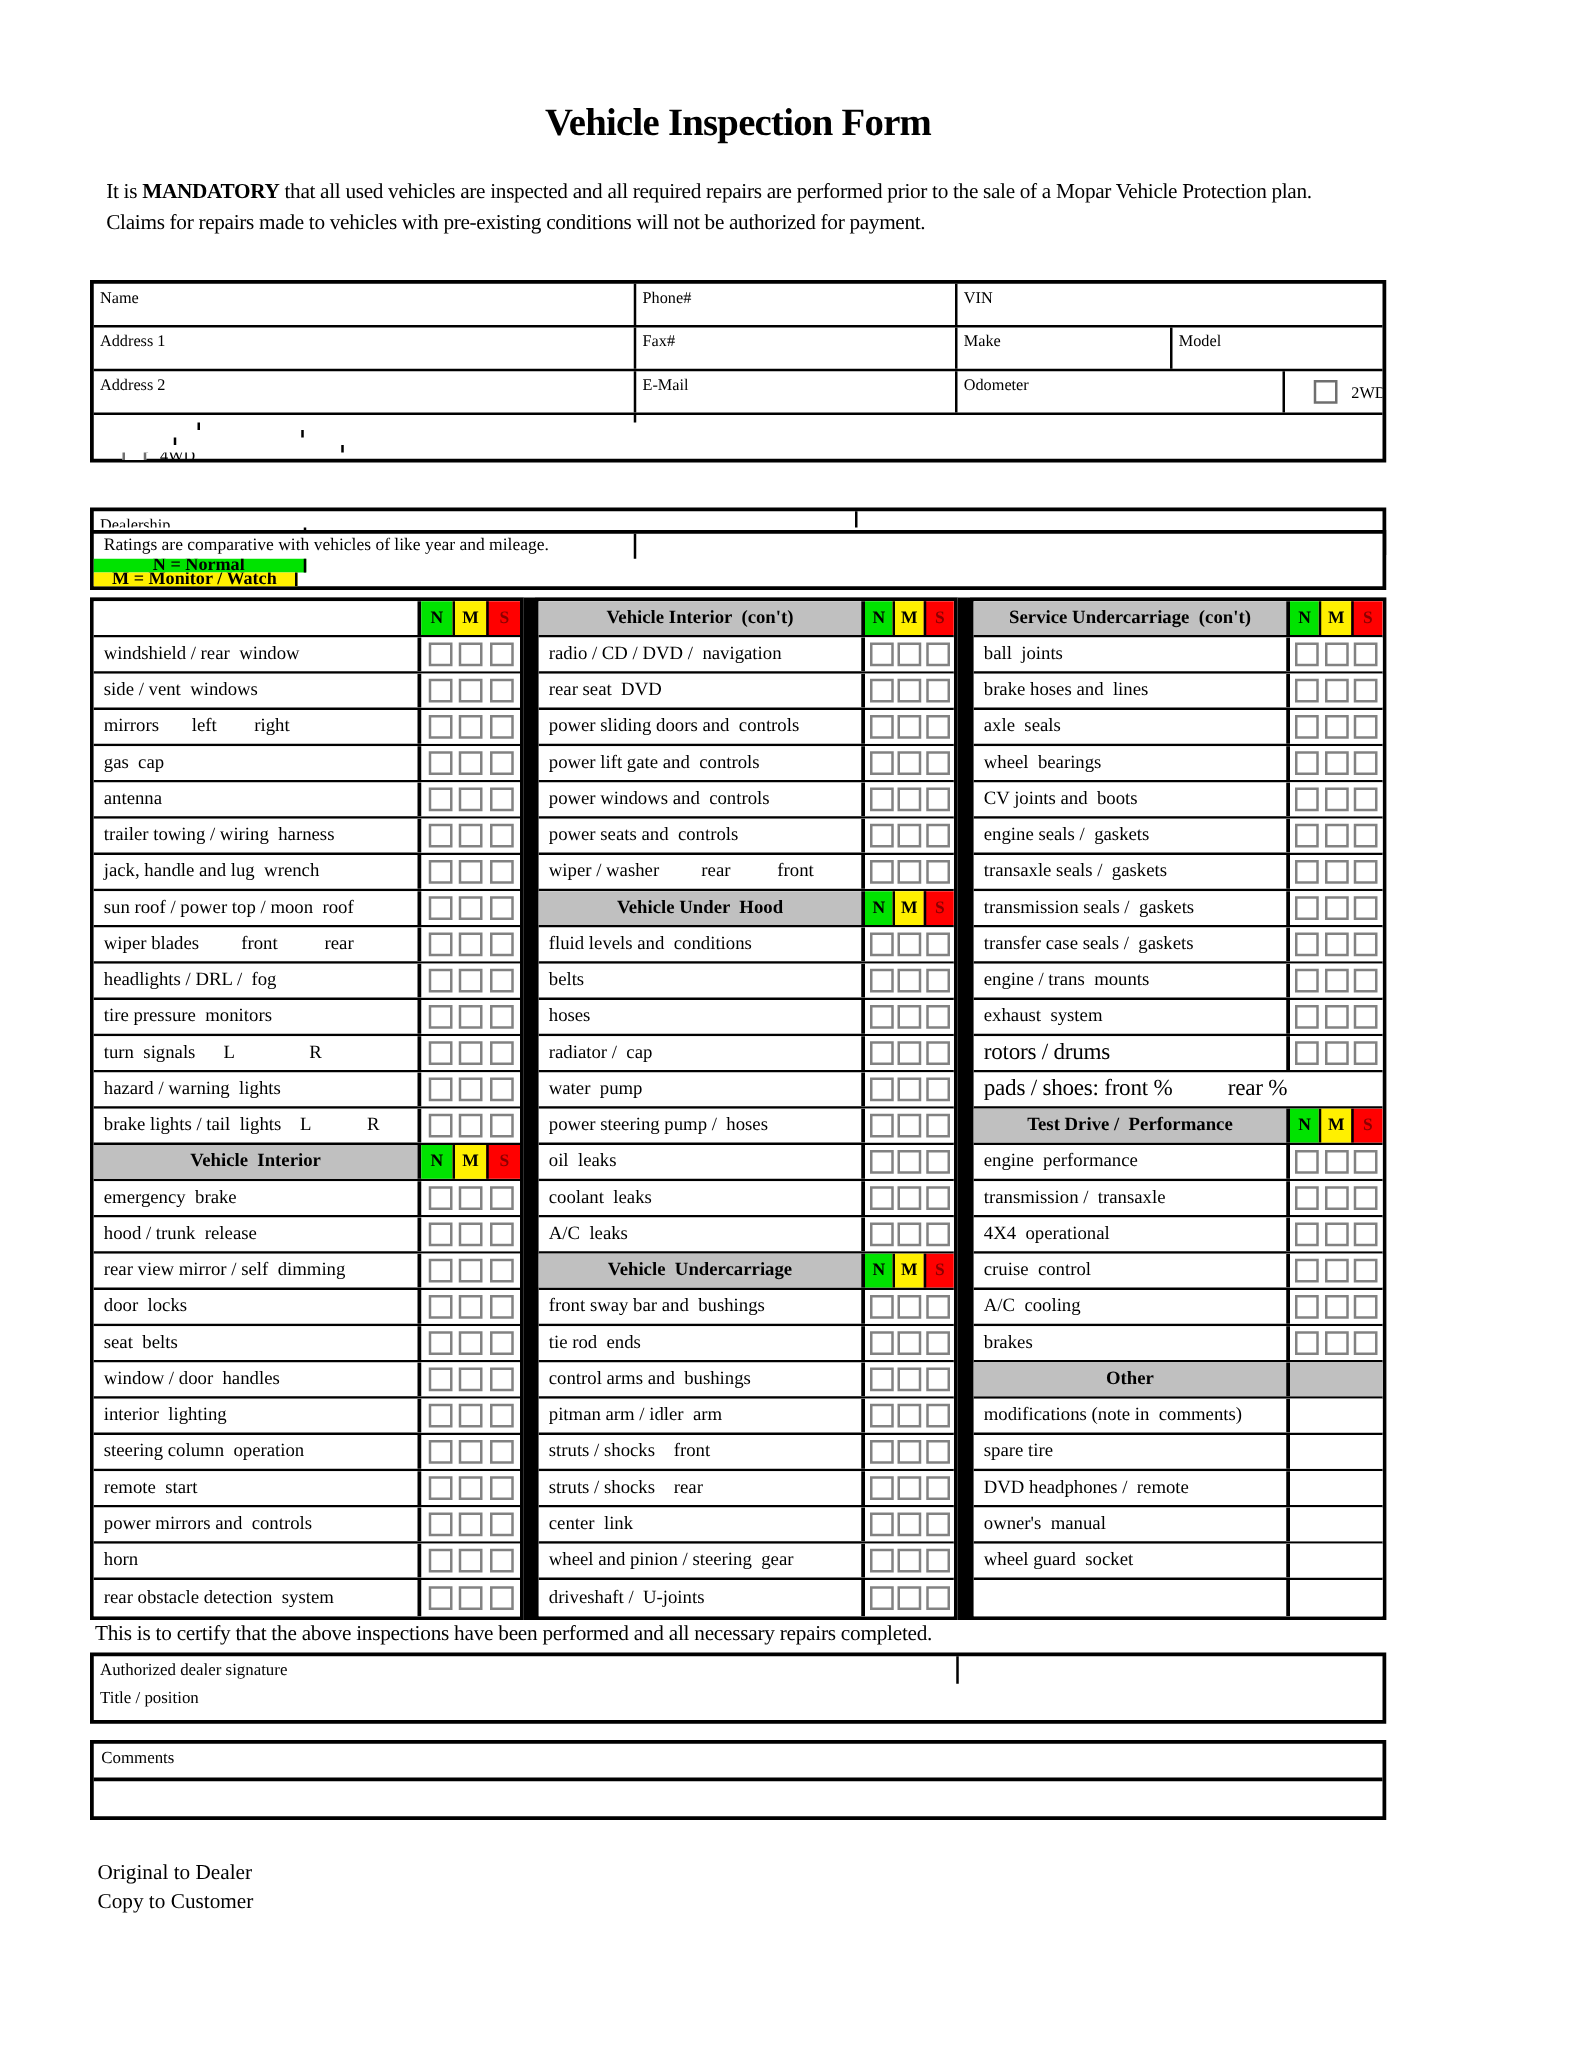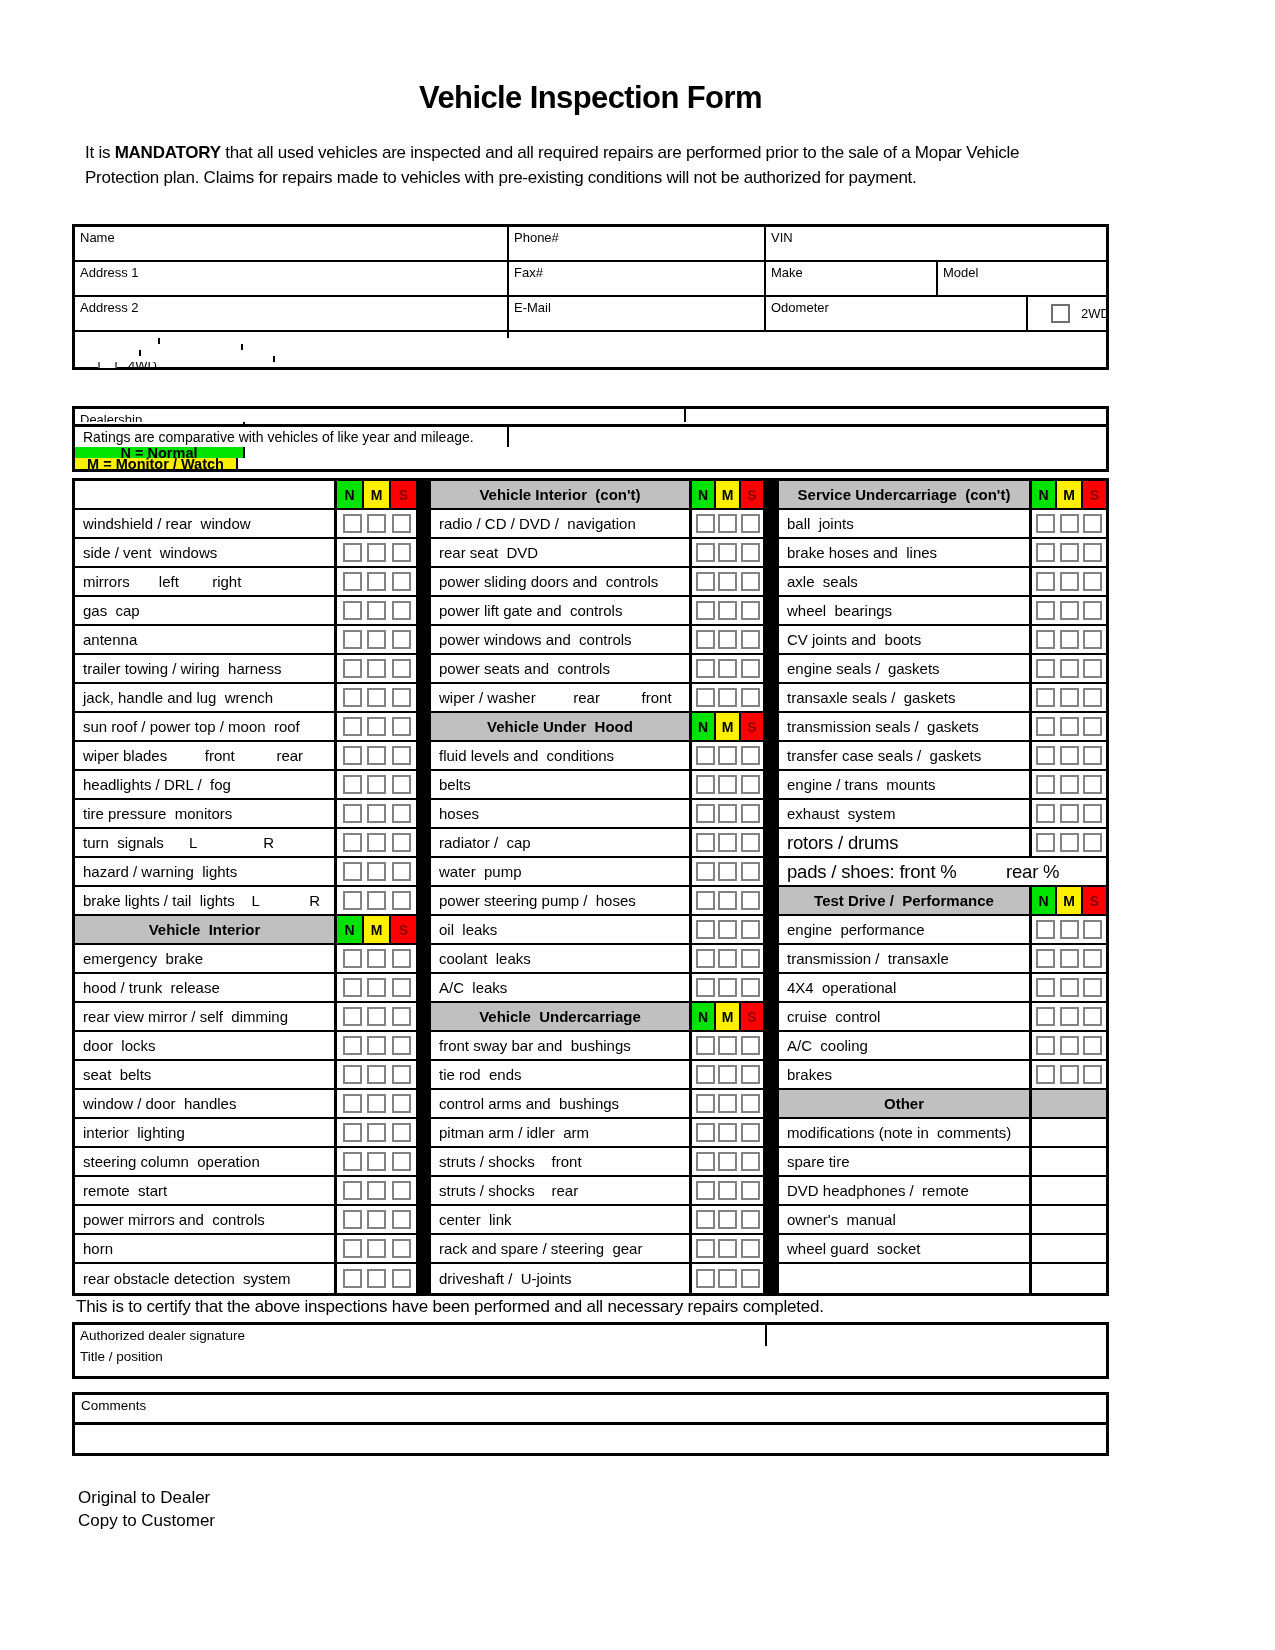--- a/index.html
+++ b/index.html
@@ -1,17 +1,17 @@
 <!DOCTYPE html>
 <html><head>
 <meta charset="utf-8">
 <style>
   html,body { margin:0; padding:0; background:#fff; }
   .page { position:relative; width:1275px; height:1650px; background:#fff;
-          font-family:Liberation Sans, sans-serif; color:#000; overflow:hidden; }
+          font-family:Liberation Serif, serif; color:#000; overflow:hidden; }
 
   .title { position:absolute; top:80px; left:72px; width:1037px; text-align:center;
            font-size:31px; font-weight:bold; letter-spacing:-0.6px; }
 
   .intro { position:absolute; top:141px; left:85px; width:1002px;
            font-size:17px; line-height:24.5px; letter-spacing:-0.25px; }
 
   .ftable { position:absolute; left:72px; width:1037px; border:3px solid #000;
             box-sizing:border-box; background:#fff; }
   .frow   { display:flex; border-bottom:2px solid #000; box-sizing:border-box; }
@@ -572,21 +572,21 @@
         </div>
         <div class="crow i">
           <div class="lbl">center  link</div>
           <div class="boxes">
             <span class="cb"></span>
             <span class="cb"></span>
             <span class="cb"></span>
           </div>
         </div>
         <div class="crow i">
-          <div class="lbl">rack and spare / steering  gear</div>
+          <div class="lbl">wheel and pinion / steering  gear</div>
           <div class="boxes">
             <span class="cb"></span>
             <span class="cb"></span>
             <span class="cb"></span>
           </div>
         </div>
         <div class="crow i">
           <div class="lbl">driveshaft /  U-joints</div>
           <div class="boxes">
             <span class="cb"></span>

